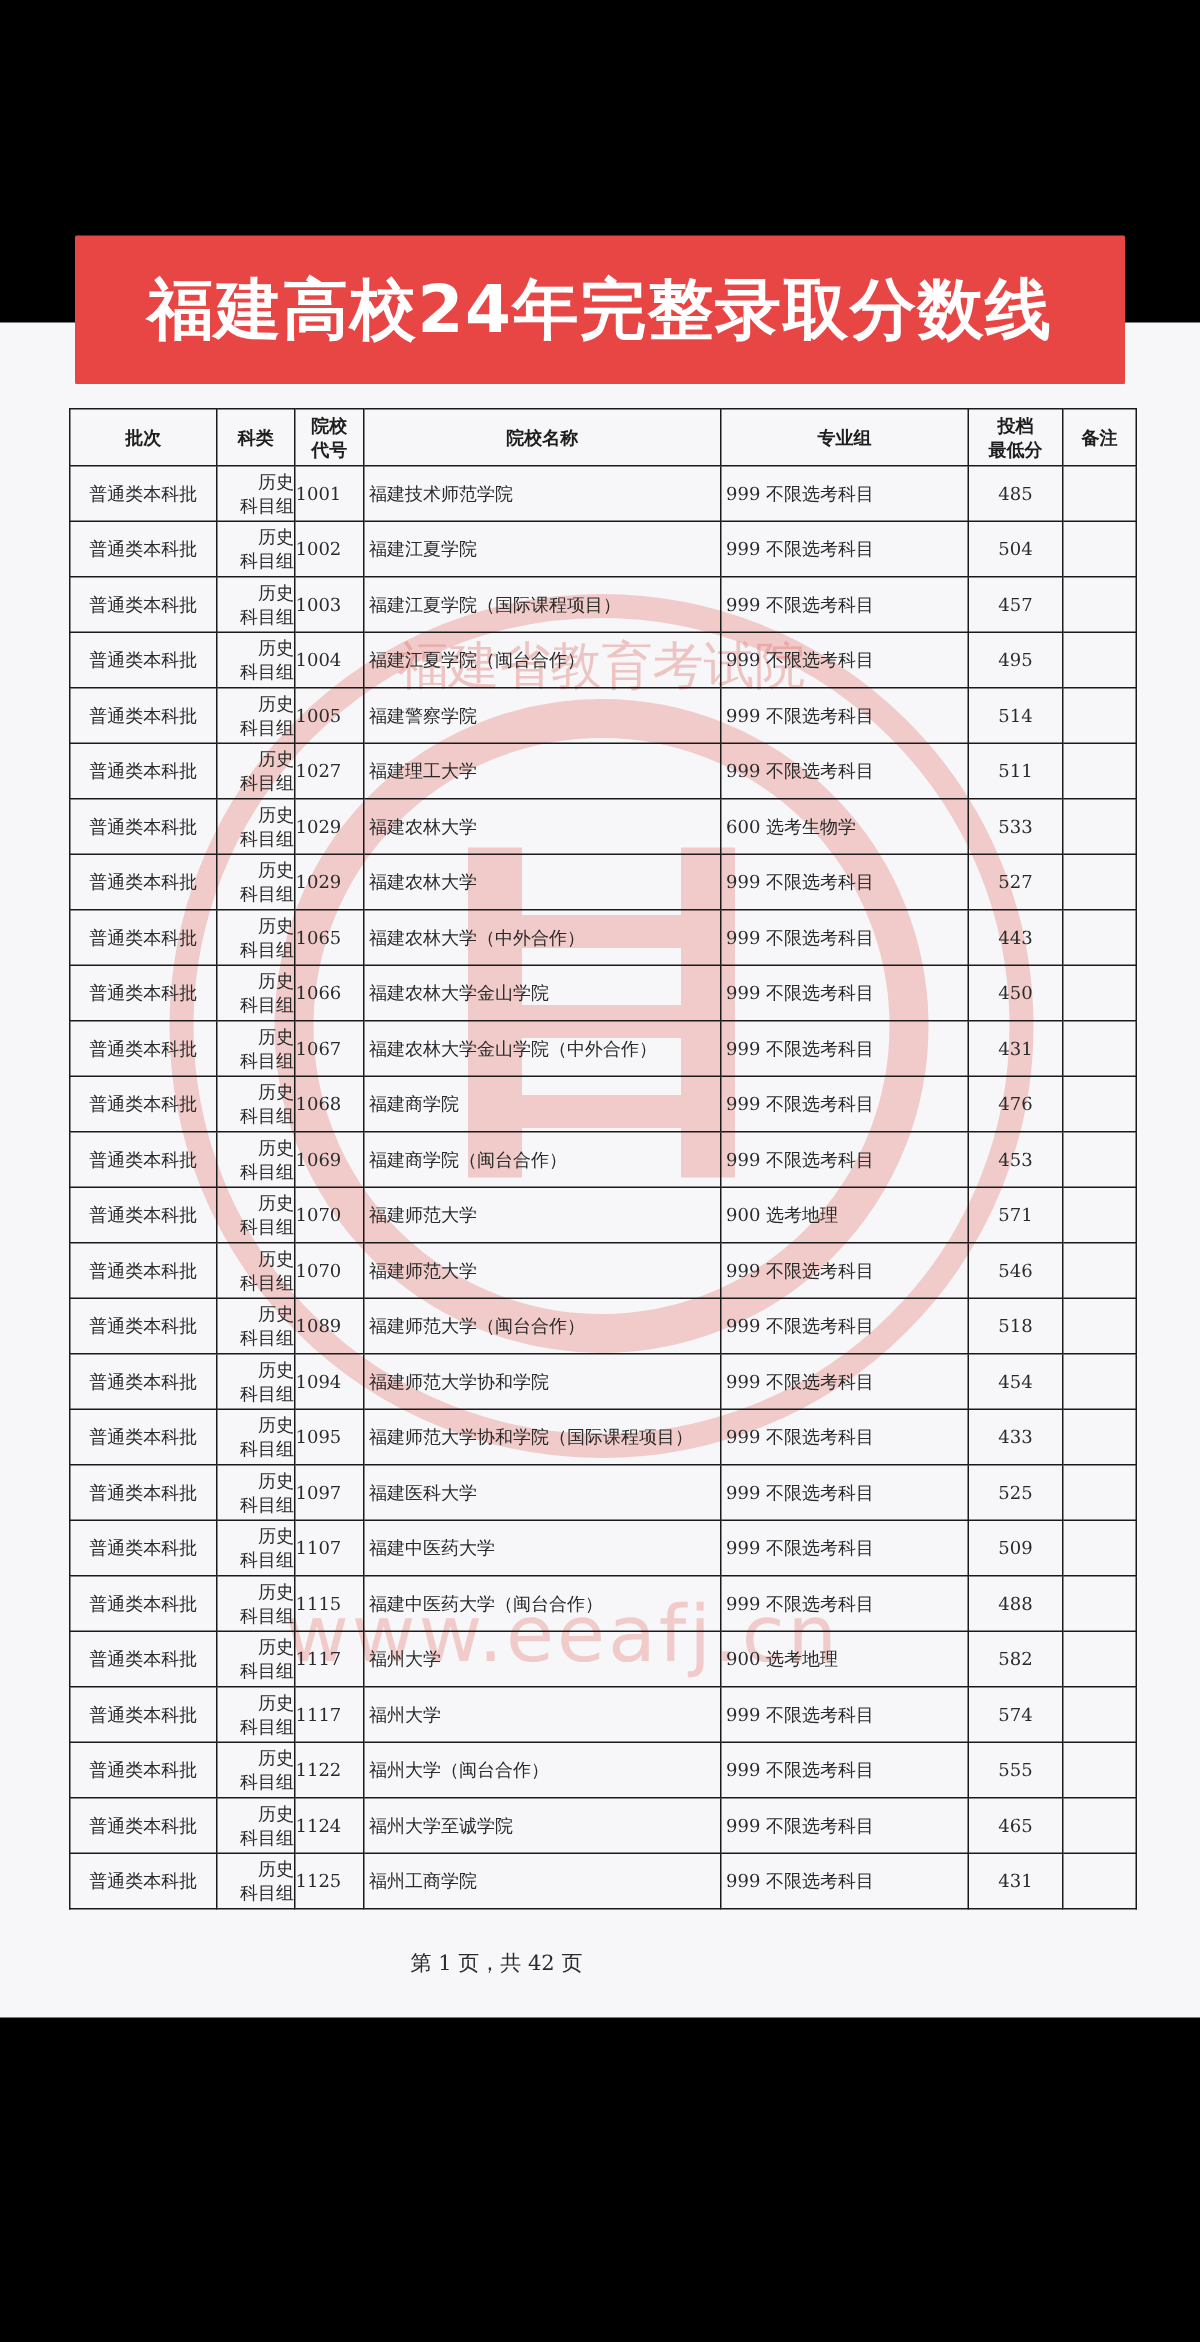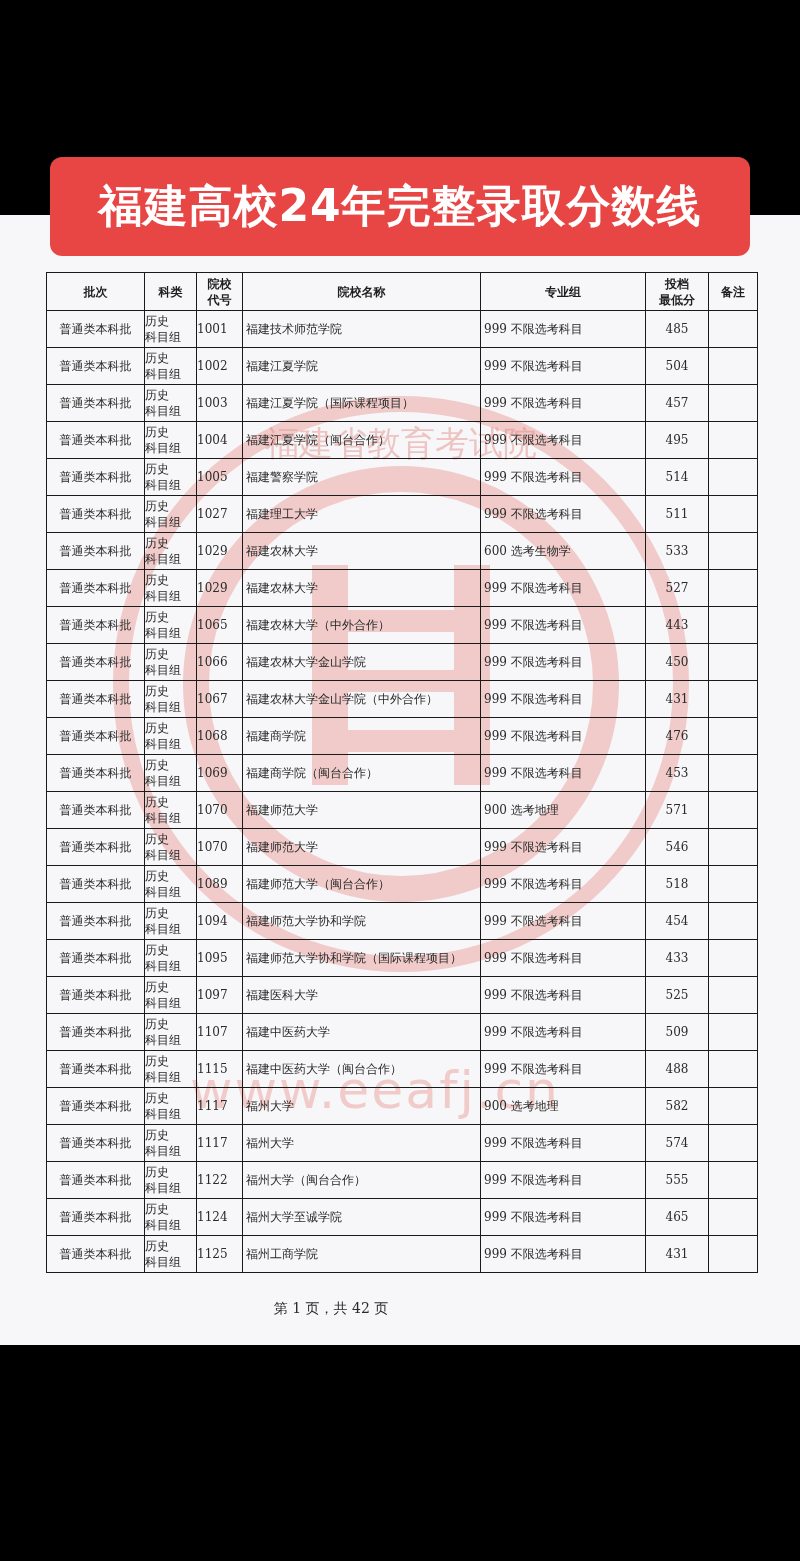--- a/index.html
+++ b/index.html
@@ -14,37 +14,37 @@
   .watermark {
     position: absolute; left: 112px; top: 395px; width: 578px; height: 578px;
     pointer-events: none;
   }
   .wm-url {
     position: absolute; left: 190px; top: 1060px; font-family: "DejaVu Sans", sans-serif;
     font-size: 52px; color: rgba(226,120,115,0.35); letter-spacing: 2px; pointer-events: none;
   }
   .banner {
     position: absolute; left: 50px; top: 157px; width: 700px; height: 99px;
-    background: #e84545; border-radius: 12px;
+    background: #e84545; border-radius: 1px;
     display: flex; align-items: center; justify-content: center;
     color: #fff; font-family: "DejaVu Sans", sans-serif; font-weight: bold;
     font-size: 44px; letter-spacing: 1px;
   }
   table.grid {
     position: absolute; left: 46px; top: 272px; width: 711px;
     border-collapse: collapse; table-layout: fixed; background: transparent;
   }
   table.grid th, table.grid td {
     border: 1.5px solid #1a1a1a; padding: 0; color: #2a2a2a;
     font-size: 12px; line-height: 16px; overflow: hidden;
   }
   table.grid th { height: 37px; font-weight: bold; text-align: center; color: #1e1e1e; }
   table.grid td { height: 36px; }
   .c-batch { text-align: center; }
-  .c-cat { text-align: left; line-height: 15px; }
+  .c-cat { text-align: right; line-height: 15px; }
   .c-code { text-align: left; }
   .c-name { text-align: left; padding-left: 3px !important; }
   .c-group { text-align: left; padding-left: 3px !important; }
   .c-score { text-align: center; }
   .c-note { text-align: center; }
   .footer {
     position: absolute; left: 0; width: 662px; top: 1300px; text-align: center;
     font-size: 14px; color: #2a2a2a;
   }
 </style>

